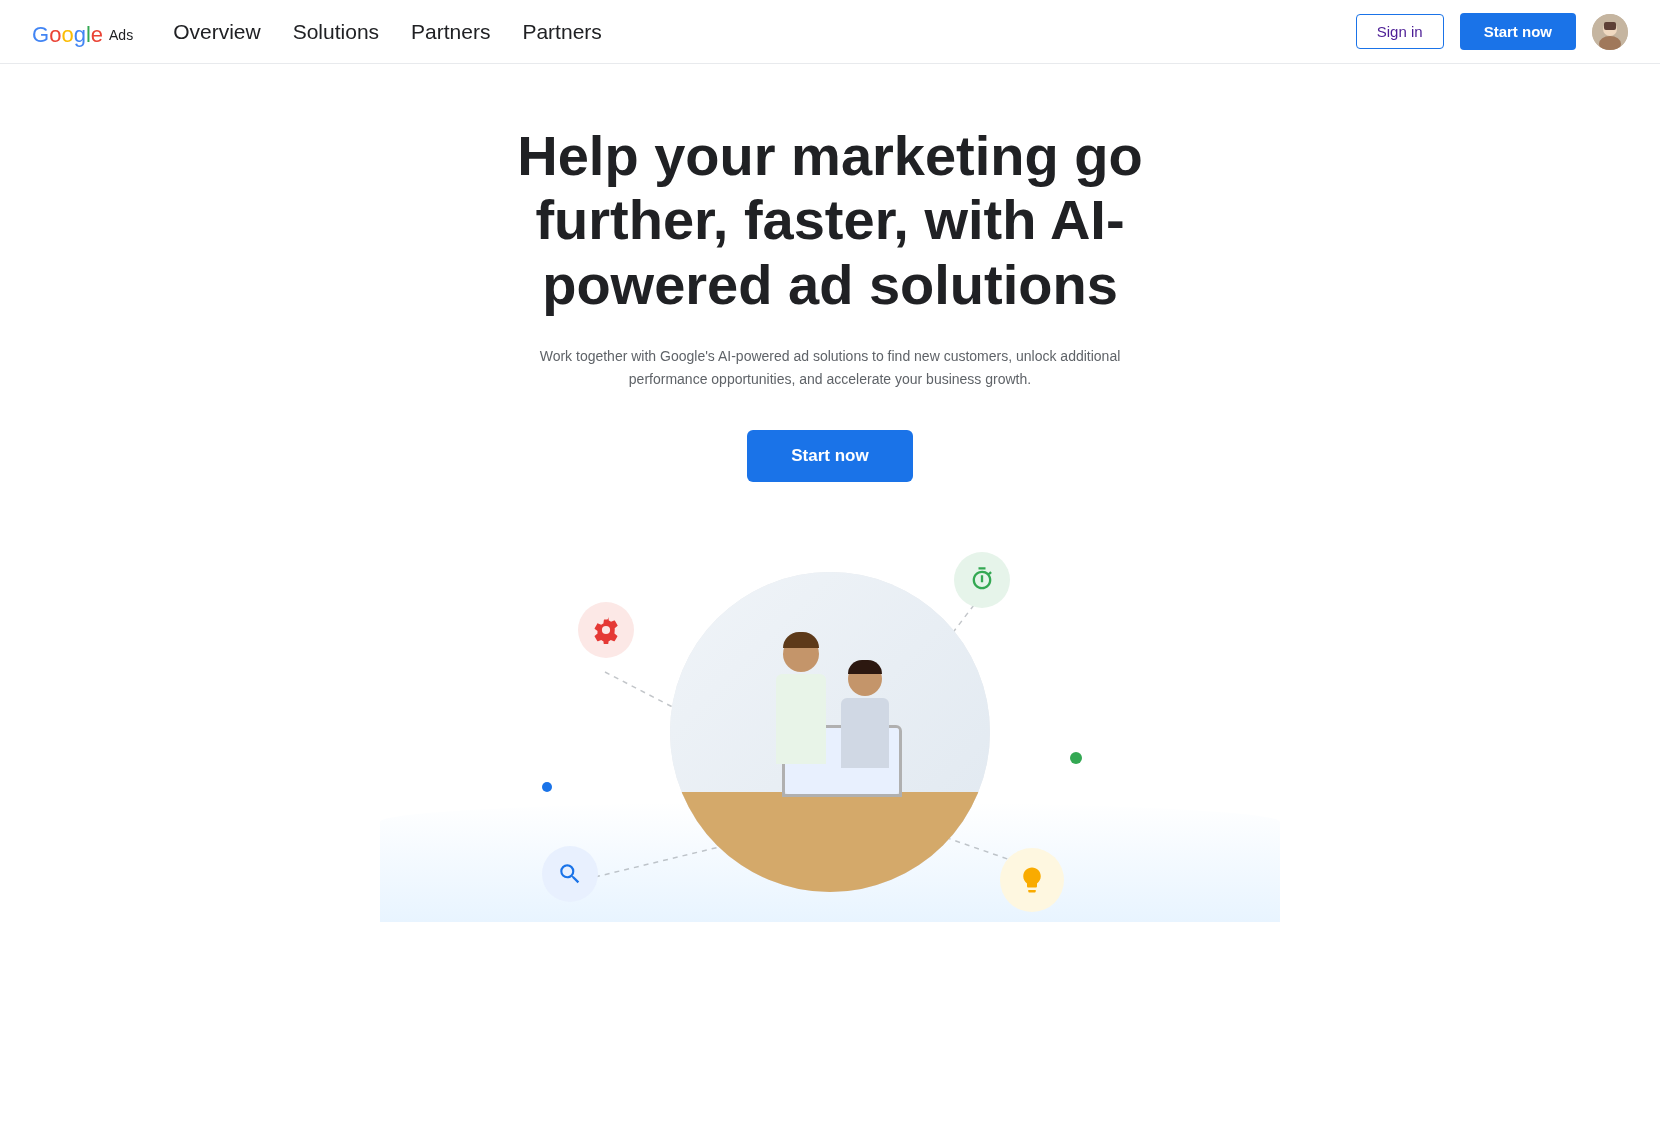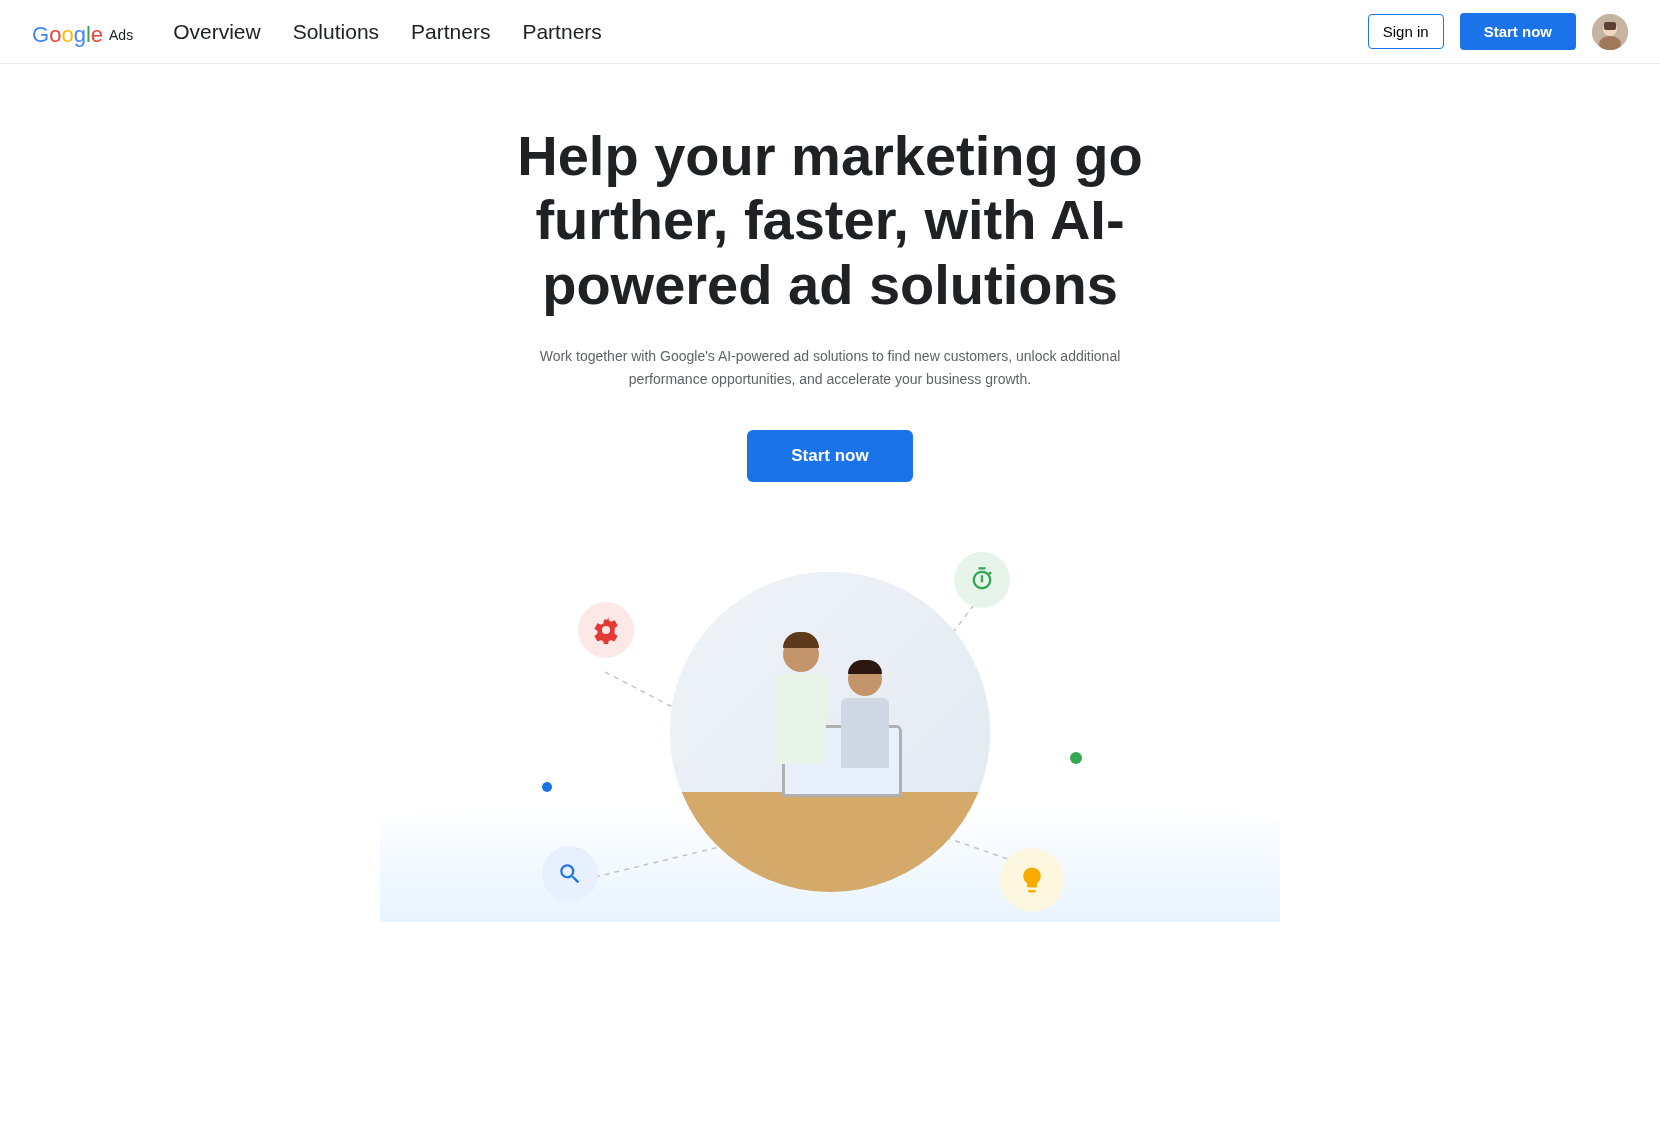--- a/index.html
+++ b/index.html
@@ -25,23 +25,23 @@
     .logo-l { color: #34A853; }
     .logo-e { color: #EA4335; }
     .logo-ads { font-size: 14px; font-weight: 500; color: #202124; margin-left: 2px; }
     .nav-links { display: flex; gap: 32px; }
     .nav-link {
       font-size: 21px; color: #202124; text-decoration: none; font-weight: 400;
       cursor: pointer; padding: 4px 0;
     }
     .nav-right { display: flex; align-items: center; gap: 16px; }
     .btn-signin {
-      font-size: 15px; color: #000000; font-weight: 500;
+      font-size: 15px; color: #4c1d95; font-weight: 500;
       background: none; border: 1.5px solid #1a73e8; border-radius: 4px;
-      padding: 8px 14px; cursor: pointer; text-decoration: none;
+      padding: 8px 20px; cursor: pointer; text-decoration: none;
     }
     .btn-start-nav {
       font-size: 15px; color: #fff; font-weight: 600;
       background: #1a73e8; border: none; border-radius: 4px;
       padding: 10px 24px; cursor: pointer;
     }
     .avatar {
       width: 36px; height: 36px; border-radius: 50%; overflow: hidden;
       background: #c5b5a0; display: flex; align-items: center; justify-content: center;
       cursor: pointer;

